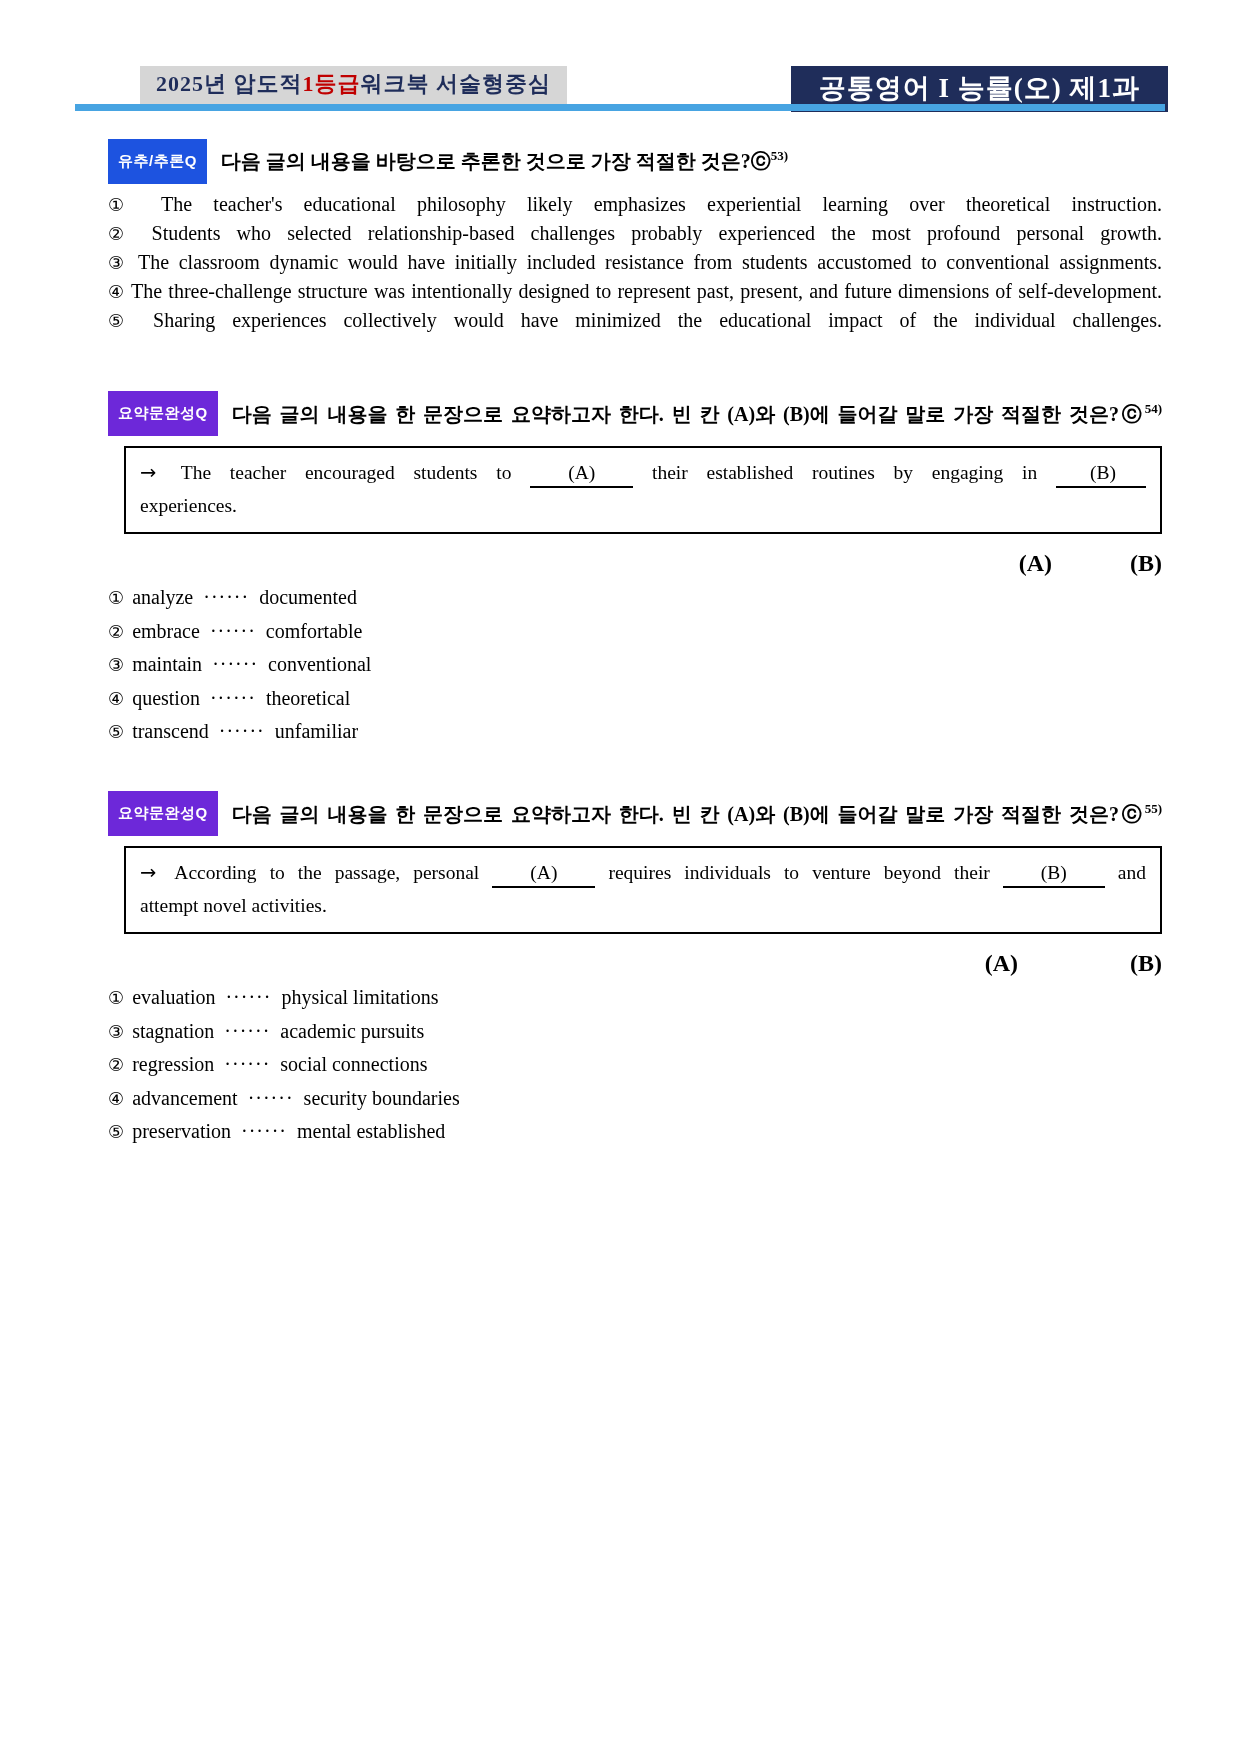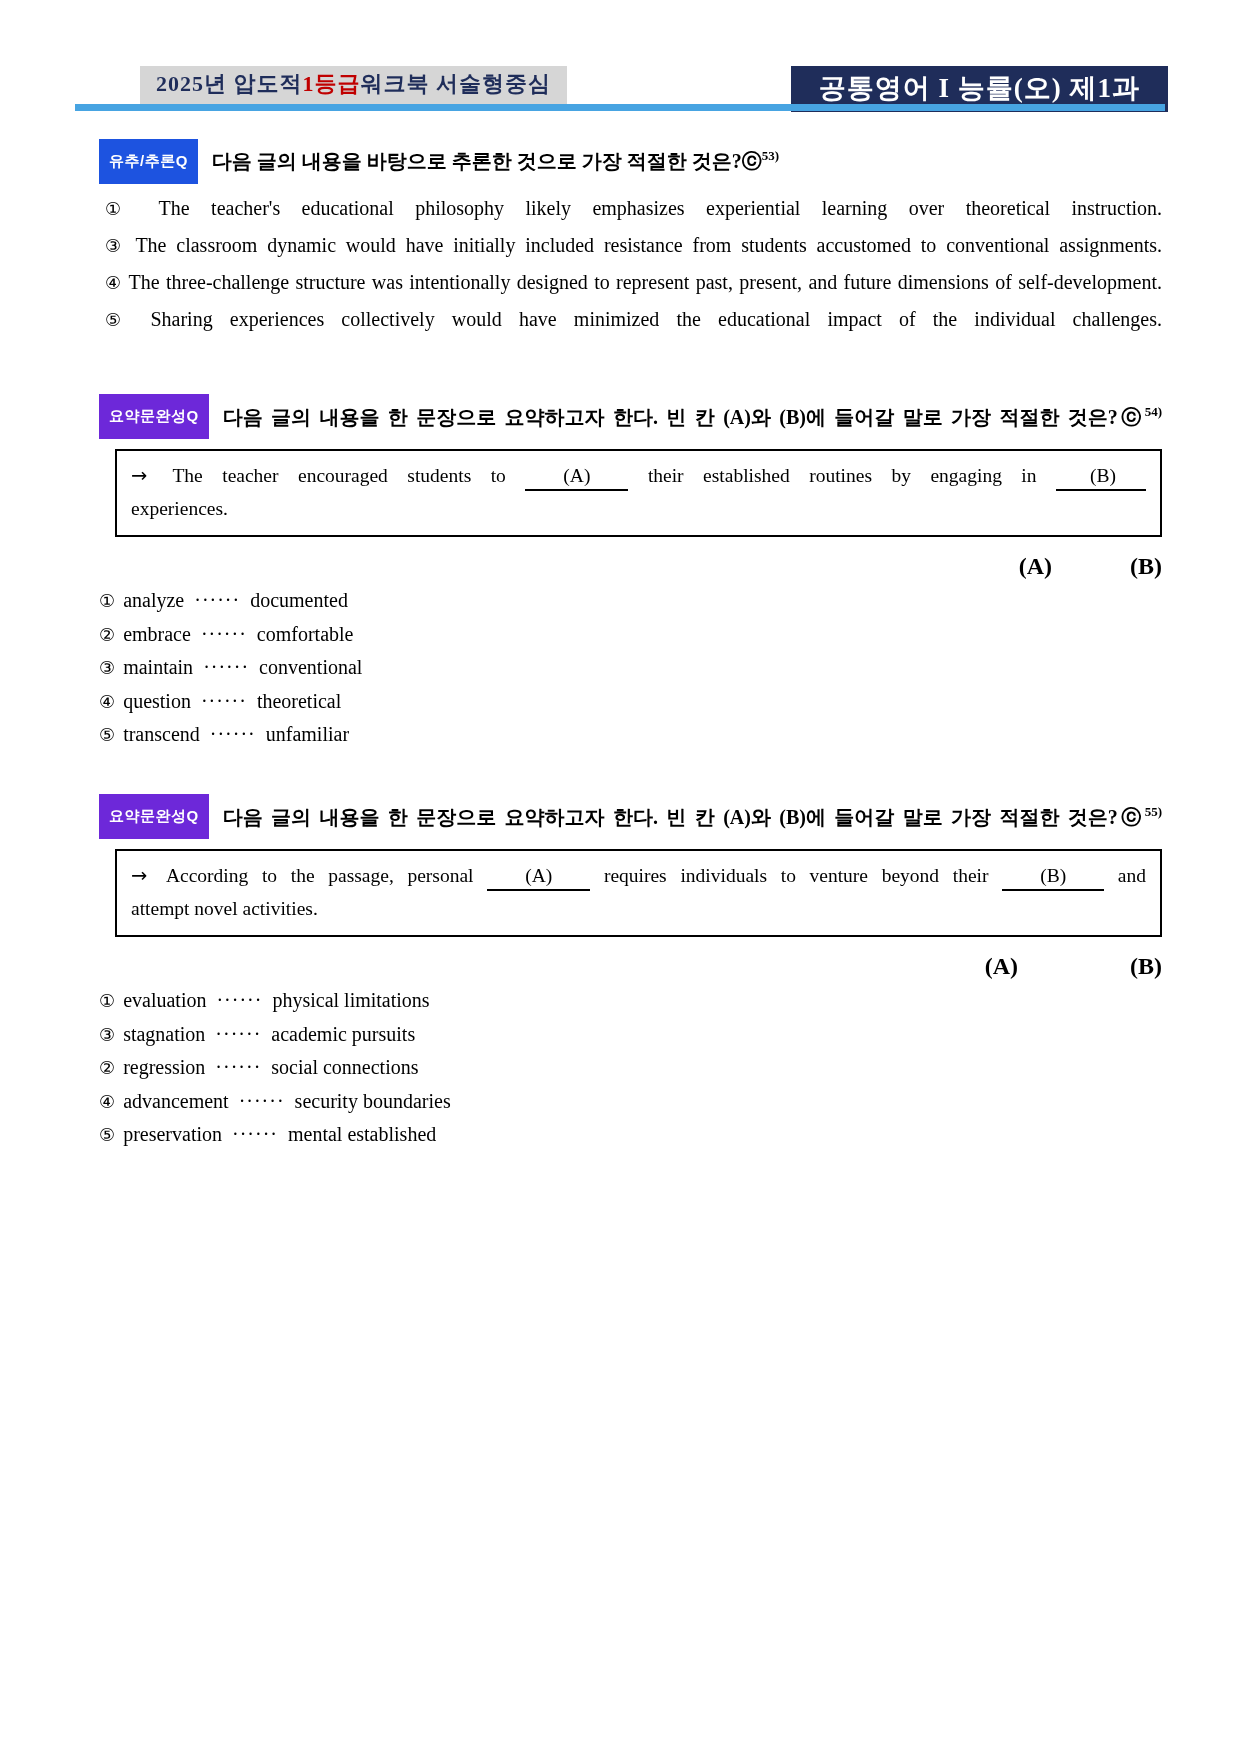--- a/index.html
+++ b/index.html
@@ -28,43 +28,43 @@
     background:#1f2d5a;
     color:#ffffff;
     font-size:27px; font-weight:bold;
     padding:4px 28px 6px 28px;
     letter-spacing:1px;
   }
   .rule { position:absolute; left:75px; right:75px; height:7px; background:#47a4e2; }
   .rule-top { top:104px; }
   .rule-bottom { top:1637px; }
   
-  .content { position:absolute; top:136px; left:99px; right:78px; }
+  .content { position:absolute; top:136px; left:108px; right:78px; }
   .prompt {
     font-size:20px; line-height:39px; font-weight:600;
     color:#000;
   }
   .prompt.fill { text-align:justify; text-align-last:justify; }
   .prompt sup { font-size:13px; font-weight:600; }
   .qbadge {
     display:inline-block;
     color:#fff;
     font-size:15px; font-weight:600;
     font-family:"Liberation Sans","DejaVu Sans",sans-serif;
     padding:2px 10px 4px 10px;
     margin-right:14px;
     vertical-align:2px;
     letter-spacing:0.5px;
   }
   .qbadge.blue { background:#1d53e0; }
   .qbadge.gray { background:#6d28d9; }
   .opts { margin-top:6px; }
   .opt {
-    font-size:20px; line-height:36px;
-    text-align:justify; text-align-last:justify;margin-left:6px;
+    font-size:20px; line-height:29px;
+    text-align:justify; text-align-last:justify;
   }
   .opt .circ { font-family:"DejaVu Sans",sans-serif; font-size:18px; }
   
   .sumbox {
     margin:10px 0 0 16px;
     border:2px solid #000;
     padding:8px 14px 10px 14px;
     font-size:19.5px; line-height:33px;
   }
   .sumbox .l1 { text-align:justify; text-align-last:justify; }
@@ -103,20 +103,21 @@
   <div class="badge-left"><span>2025년 압도적</span><span class="red">1등급</span><span>워크북 서술형중심</span></div>
   <div class="badge-right">공통영어 I  능률(오) 제1과</div>
   <div class="rule rule-top"></div>
 
   <div class="content">
 
     <section>
       <p class="prompt"><span class="qbadge blue">유추/추론Q</span><span>다음 글의 내용을 바탕으로 추론한 것으로 가장 적절한 것은?ⓒ</span><sup>53)</sup></p>
       <div class="opts">
         <p class="opt"><span class="circ">①</span> <span>The teacher's educational philosophy likely emphasizes experiential learning over theoretical instruction.</span></p>
+        <p class="opt"><span class="circ">②</span> <span>Students who selected relationship-based challenges probably experienced the most profound personal growth.</span></p>
         <p class="opt"><span class="circ">③</span> <span>The classroom dynamic would have initially included resistance from students accustomed to conventional assignments.</span></p>
         <p class="opt"><span class="circ">④</span> <span>The three-challenge structure was intentionally designed to represent past, present, and future dimensions of self-development.</span></p>
         <p class="opt"><span class="circ">⑤</span> <span>Sharing experiences collectively would have minimized the educational impact of the individual challenges.</span></p>
       </div>
     </section>
 
     <section class="gap-q54">
       <p class="prompt fill"><span class="qbadge gray">요약문완성Q</span><span>다음 글의 내용을 한 문장으로 요약하고자 한다. 빈 칸 (A)와 (B)에 들어갈 말로 가장 적절한 것은?ⓒ</span><sup>54)</sup></p>
       <div class="sumbox">
         <div class="l1"><span class="arrow">→</span> <span>The teacher encouraged students to</span> <span class="blank">(A)</span> <span>their established routines by engaging in</span> <span class="blank tight">(B)</span></div>

